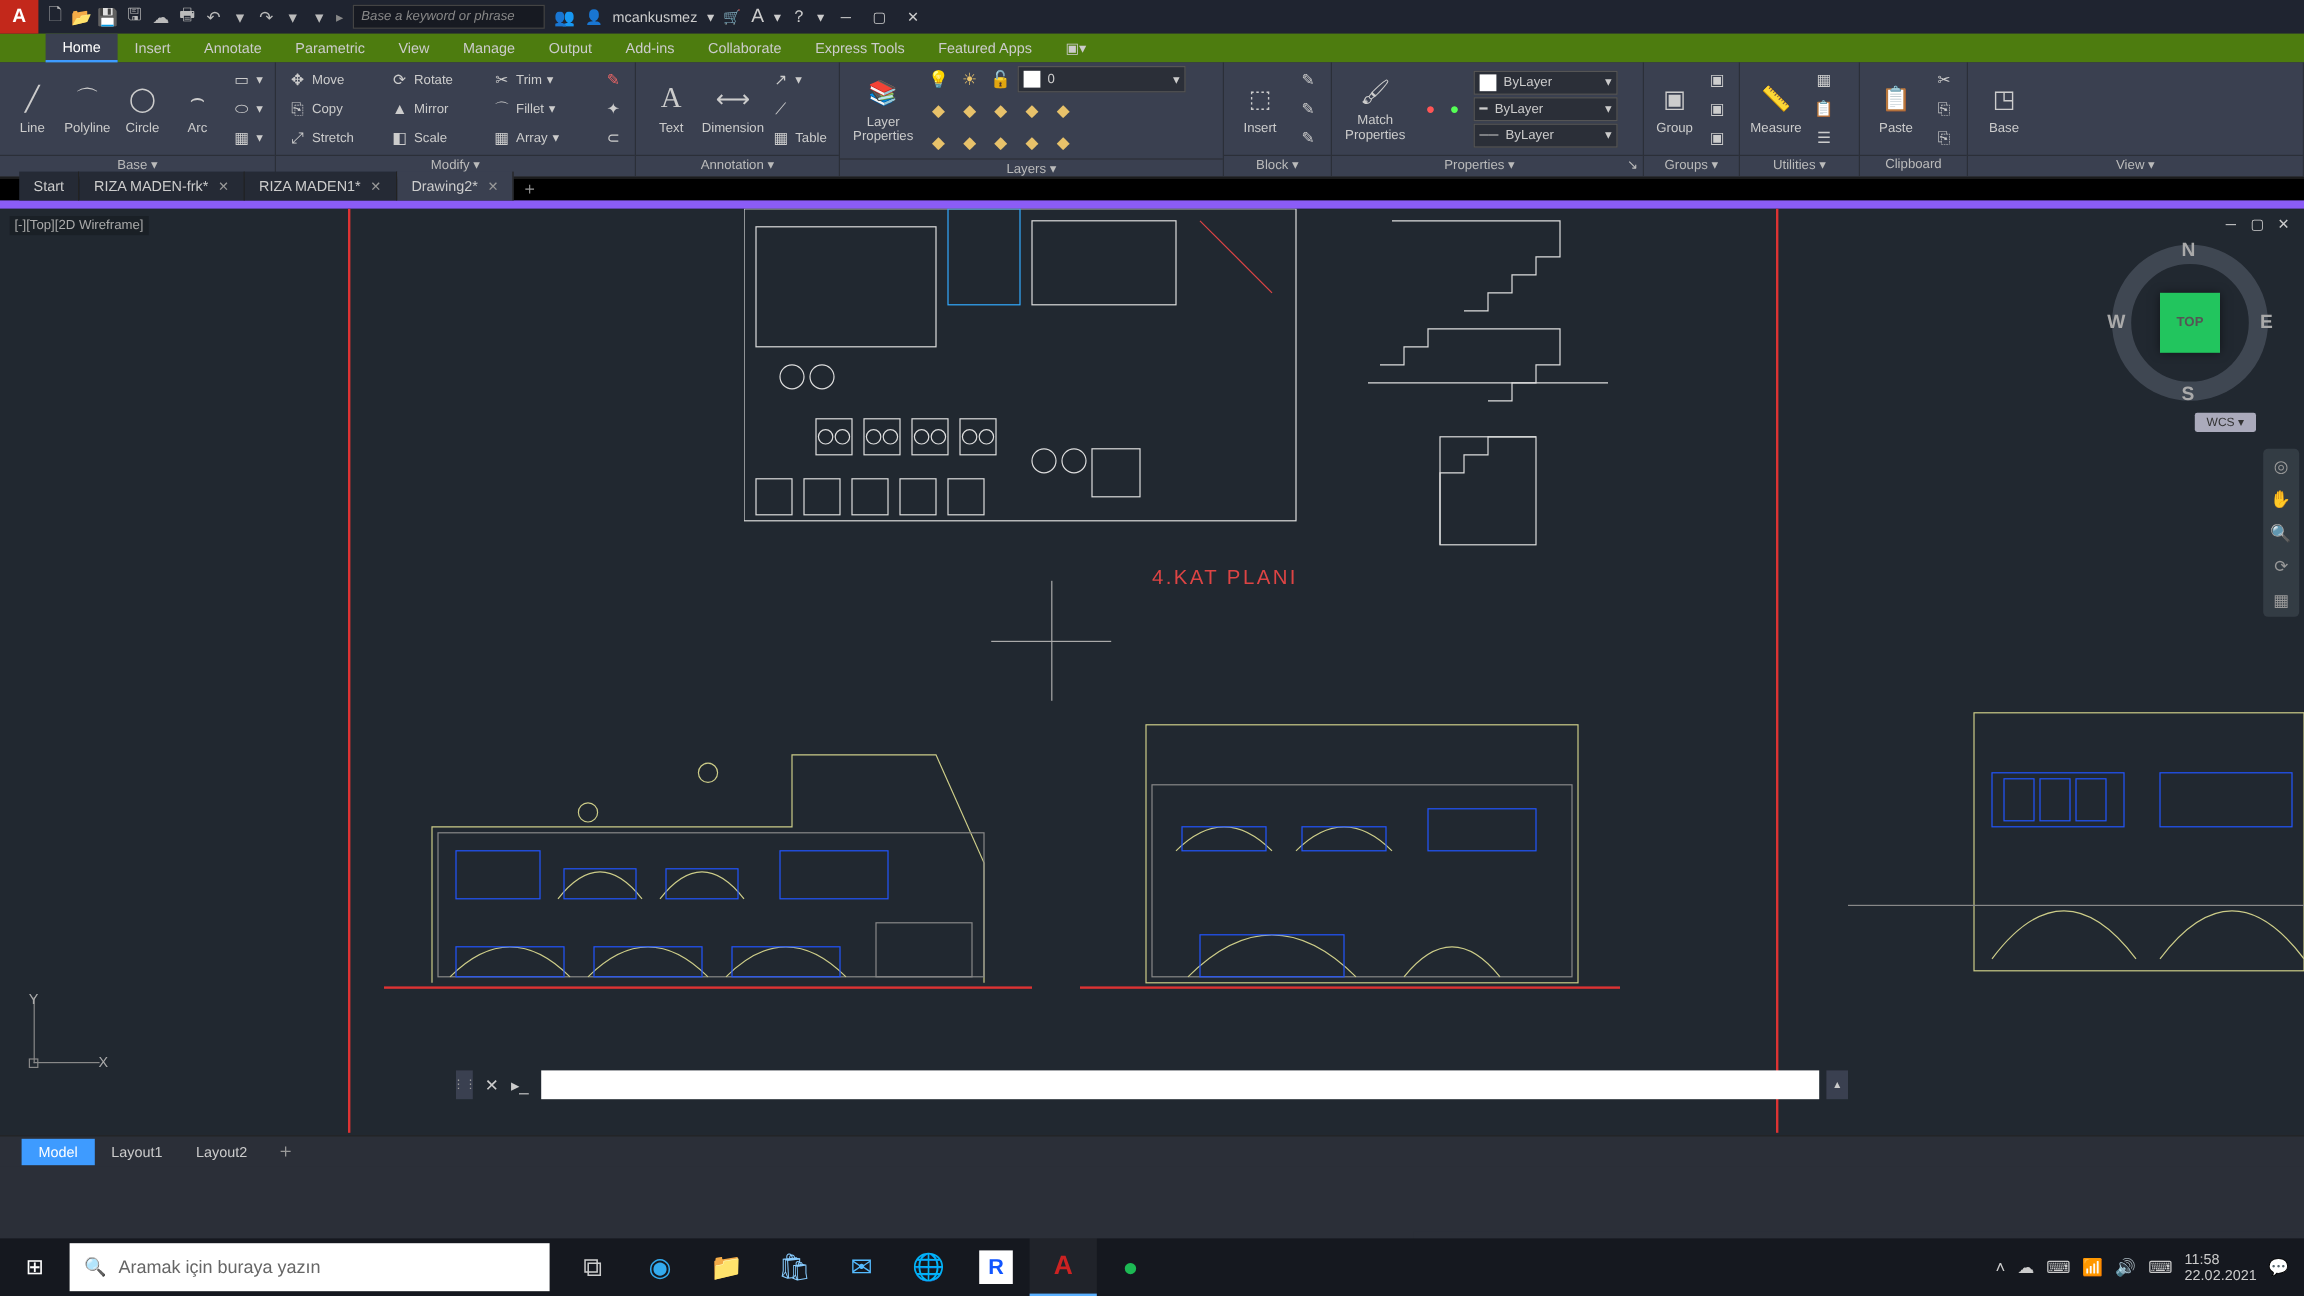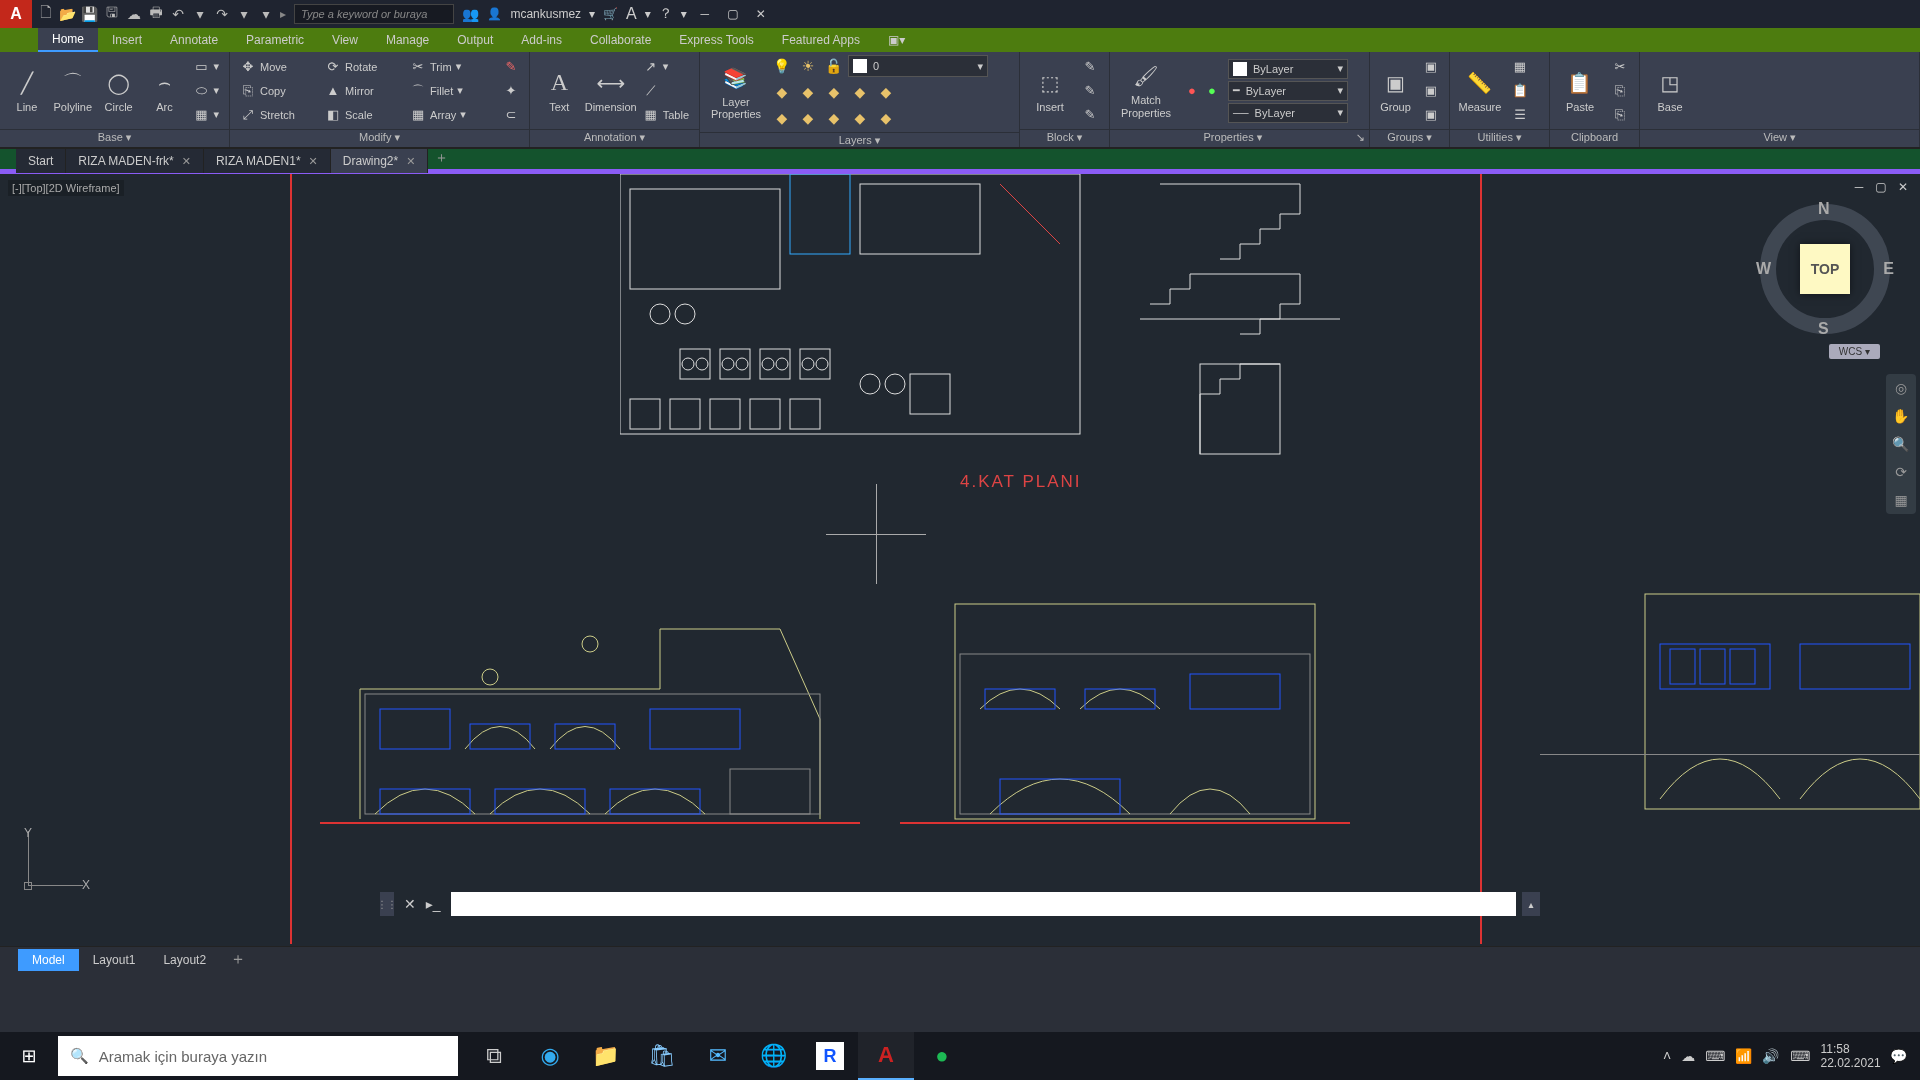--- a/index.html
+++ b/index.html
@@ -22,32 +22,32 @@
 .big-btn{display:flex;flex-direction:column;align-items:center;justify-content:center;width:48px;height:70px;font-size:11px;color:#ccc;gap:4px}
 .big-btn .ico{width:28px;height:28px;display:flex;align-items:center;justify-content:center;font-size:20px}
 .small-row{display:flex;flex-direction:column;gap:2px}
 .small-btn{height:22px;display:flex;align-items:center;gap:4px;padding:0 4px;font-size:11px;color:#ccc}
 .small-btn .ico{width:16px;height:16px;display:flex;align-items:center;justify-content:center;font-size:13px}
 .icon-grid{display:grid;grid-template-columns:repeat(4,24px);grid-auto-rows:24px;gap:2px}
 .ig{width:24px;height:24px;display:flex;align-items:center;justify-content:center;color:#e8c26a;font-size:14px}
 .layer-sel{width:140px;height:22px;background:#2b2f38;border:1px solid #555;display:flex;align-items:center;padding:0 4px;font-size:11px;color:#ccc}
 .prop-sel{width:120px;height:20px;background:#2b2f38;border:1px solid #555;display:flex;align-items:center;padding:0 4px;font-size:11px;color:#ccc;margin:1px 0}
 .swatch{width:14px;height:14px;background:#fff;margin-right:6px}
-.filetabs{height:26px;background:#14532d;display:flex;align-items:flex-start;border-top:1px solid #222;border-bottom:5px solid #8b5cf6;padding-left:16px}
+.filetabs{height:26px;background:#000000;display:flex;align-items:flex-end;border-top:1px solid #222;border-bottom:7px solid #8b5cf6;padding-left:16px}
 .filetab{height:24px;padding:0 12px;display:flex;align-items:center;gap:8px;font-size:12px;color:#ccc;border-right:1px solid #222;background:#252a35}
 .filetab.active{background:#3a4050}
 .filetab .x{color:#999;font-size:11px}
 .addtab{width:26px;text-align:center;color:#999;font-size:14px}
 .canvas-wrap{position:relative;height:772px;background:#212830}
 .vp-label{position:absolute;top:6px;left:8px;font-size:11px;color:#aaa;background:rgba(0,0,0,.2);padding:2px 4px}
 .vp-controls{position:absolute;top:4px;right:8px;display:flex;gap:4px}
 .vp-controls div{width:18px;height:18px;color:#ccc;font-size:12px;display:flex;align-items:center;justify-content:center}
 .viewcube{position:absolute;top:30px;right:30px;width:130px;height:130px}
 .vc-ring{position:absolute;inset:0;border:16px solid rgba(120,130,145,.35);border-radius:50%}
-.vc-face{position:absolute;top:40px;left:40px;width:50px;height:50px;background:#fef9c3;color:#555;font-size:14px;font-weight:bold;display:flex;align-items:center;justify-content:center;box-shadow:0 0 8px rgba(0,0,0,.5)}
+.vc-face{position:absolute;top:40px;left:40px;width:50px;height:50px;background:#22c55e;color:#555;font-size:11px;font-weight:bold;display:flex;align-items:center;justify-content:center;box-shadow:0 0 8px rgba(0,0,0,.5)}
 .vc-n{position:absolute;top:-4px;left:58px;color:#aaa;font-weight:bold}
 .vc-s{position:absolute;bottom:-4px;left:58px;color:#aaa;font-weight:bold}
 .vc-e{position:absolute;right:-4px;top:56px;color:#aaa;font-weight:bold}
 .vc-w{position:absolute;left:-4px;top:56px;color:#aaa;font-weight:bold}
 .wcs{position:absolute;top:170px;right:40px;background:#aab;color:#333;font-size:10px;padding:2px 10px;border-radius:2px}
 .navbar-tools{position:absolute;top:200px;right:4px;width:30px;background:rgba(80,90,100,.4);border-radius:4px;padding:4px 0;display:flex;flex-direction:column;gap:8px;align-items:center}
 .navbar-tools div{width:20px;height:20px;color:#999;font-size:14px;display:flex;align-items:center;justify-content:center}
 .ucs-icon{position:absolute;bottom:40px;left:18px;width:80px;height:80px}
 .ucs-y{position:absolute;bottom:20px;left:10px;width:1px;height:55px;background:#888}
 .ucs-x{position:absolute;bottom:20px;left:10px;width:55px;height:1px;background:#888}
@@ -102,21 +102,21 @@
     <div class="qat-btn">🖶</div>
     <div class="qat-btn">↶</div>
     <div class="qat-btn">▾</div>
     <div class="qat-btn">↷</div>
     <div class="qat-btn">▾</div>
     <div class="qat-btn">▾</div>
   </div>
   <div class="title-right">
     <span style="color:#888">▸</span>
     <div class="search-box">
-        <span style="font-style:italic">Type a keyword or buraya</span>
+        <span style="font-style:italic">Base a keyword or phrase</span>
       </div>
     <span style="font-size:14px">👥</span>
     <span style="color:#5ab0ff">👤</span>
     <span>mcankusmez</span>
     <span>▾</span>
     <span>🛒</span>
     <span style="font-size:16px">A</span>
     <span>▾</span>
     <span style="font-size:14px">？</span>
     <span>▾</span>

